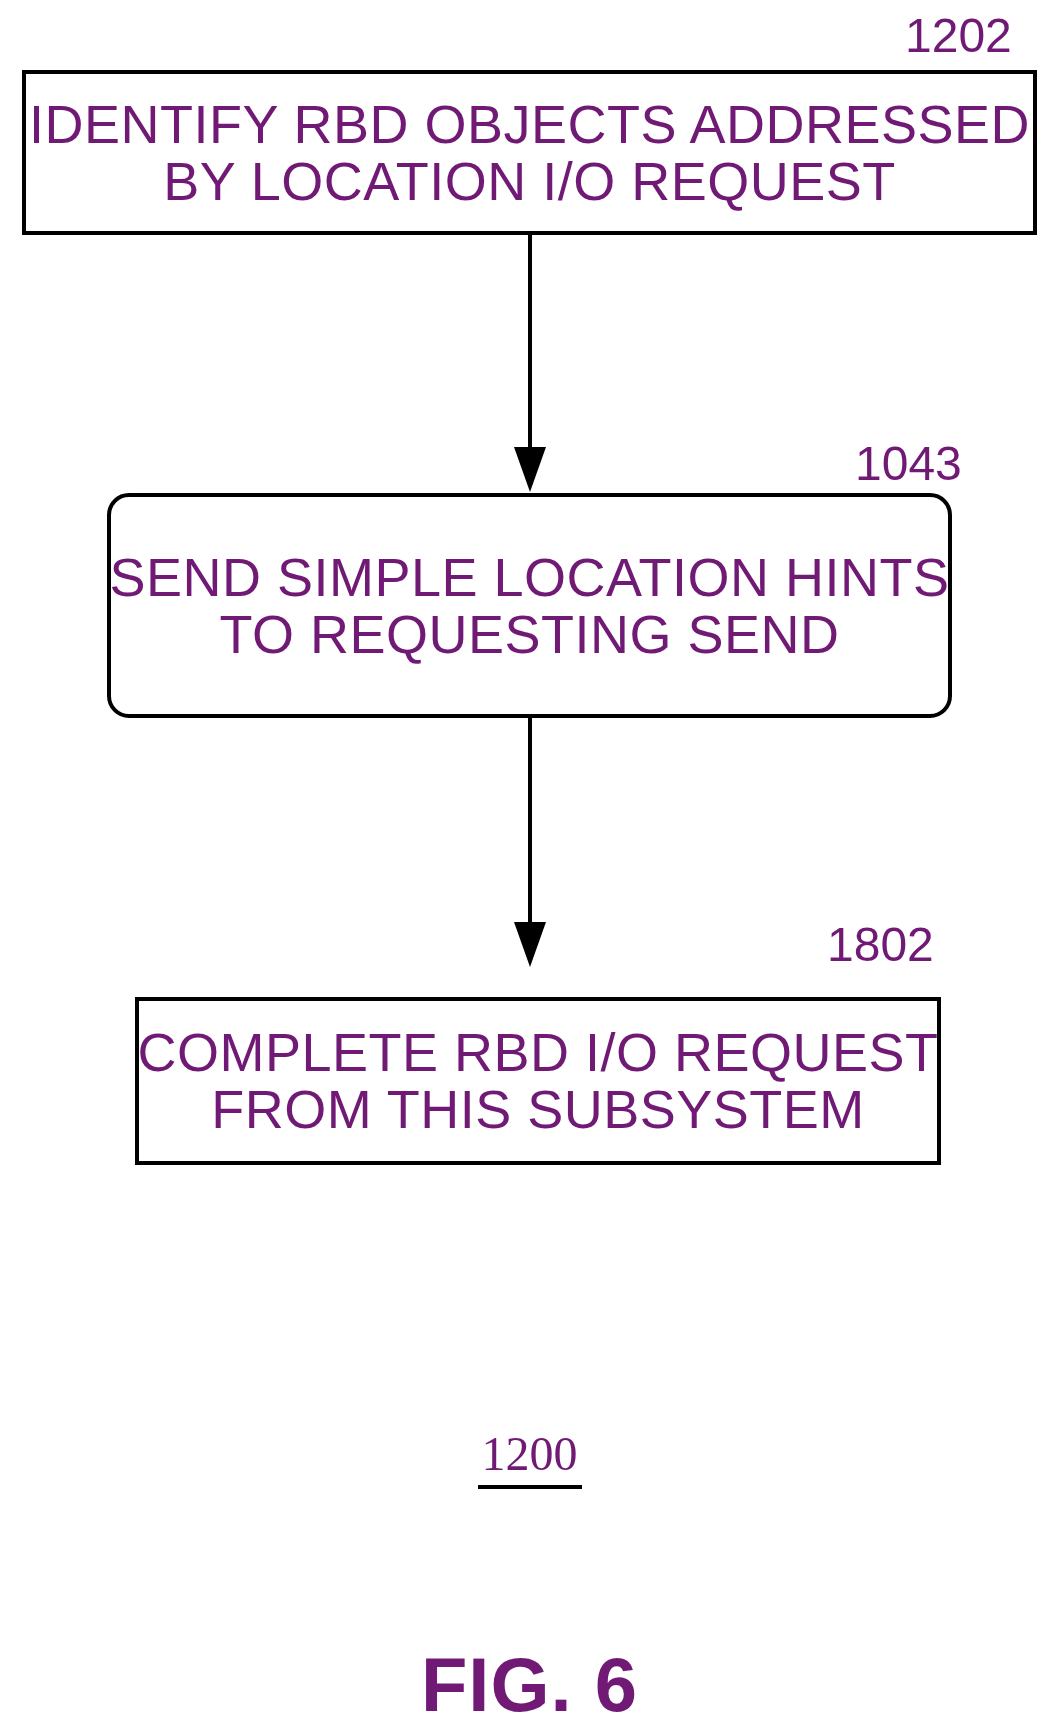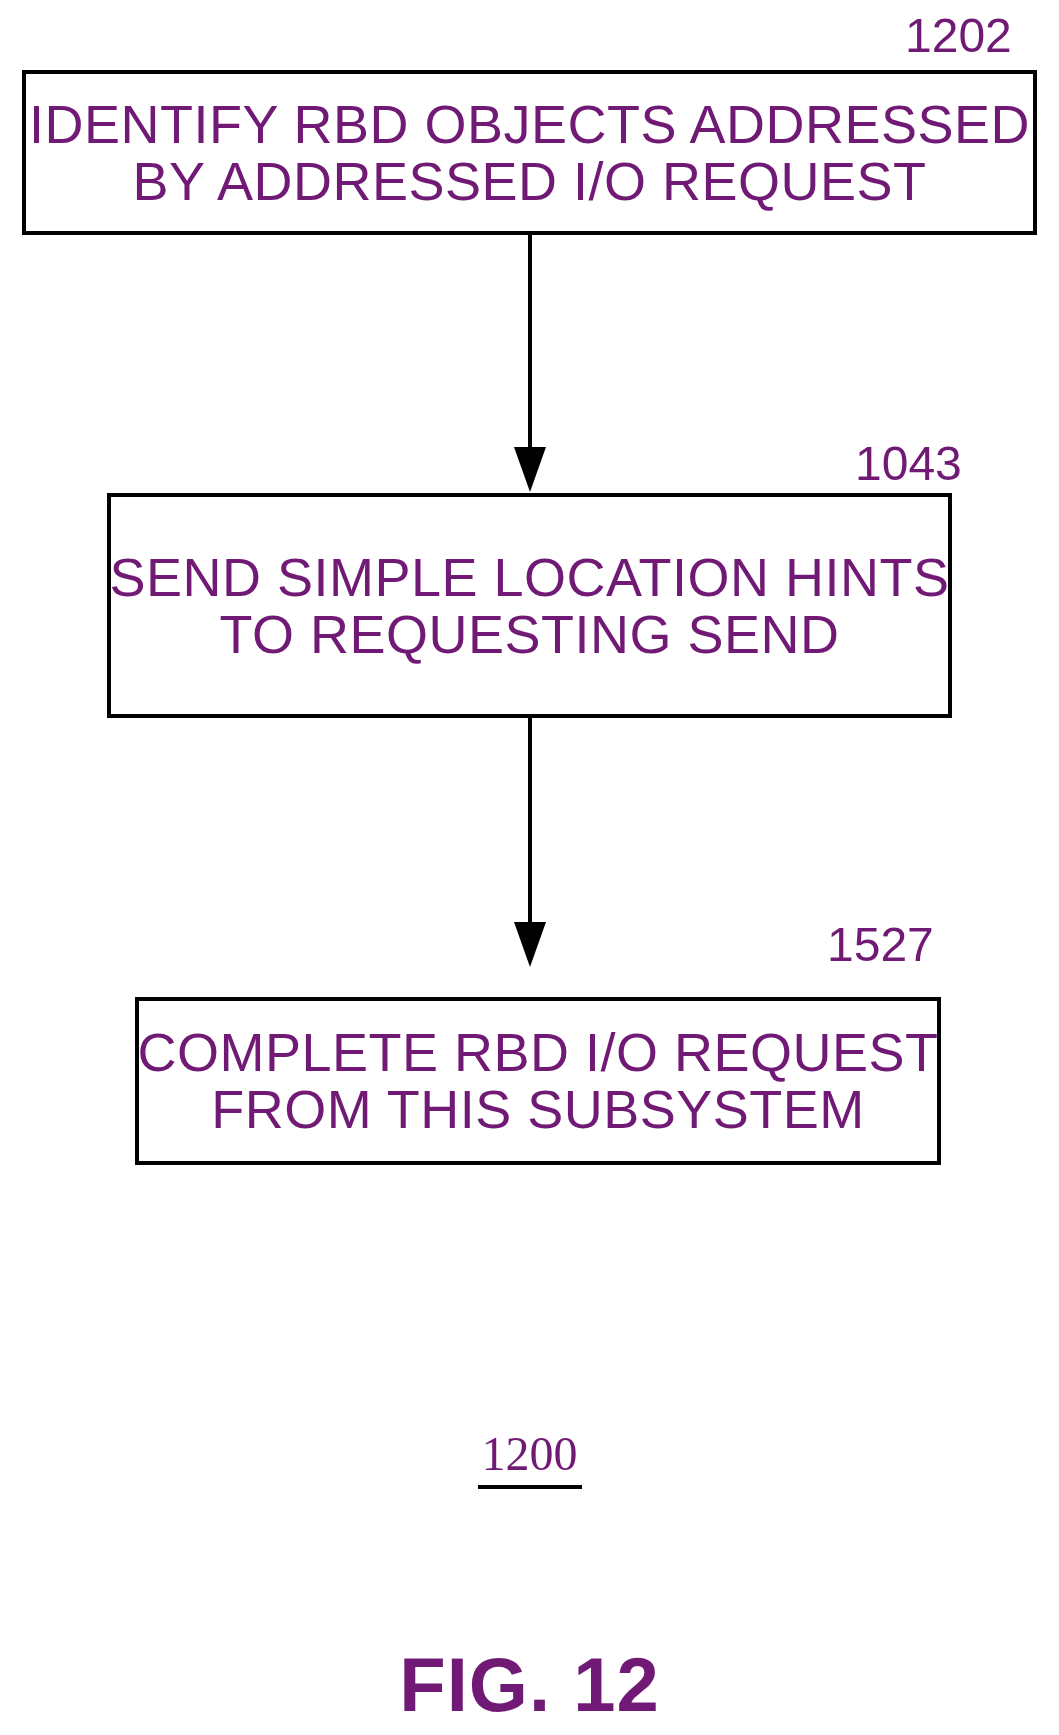--- a/index.html
+++ b/index.html
@@ -27,21 +27,21 @@
     text-align: center;
     box-sizing: border-box;
   }
   .process-box .line {
     font-size: 54px;
     line-height: 57px;
     white-space: nowrap;
     letter-spacing: 0.5px;
   }
   #box-1202 { left: 22px;  top: 70px;  width: 1015px; height: 165px; }
-  #box-1204 { left: 107px; top: 493px; width: 845px;  height: 225px; }
+  #box-1204 { left: 107px; top: 493px; width: 845px;  height: 225px; border-radius: 22px; }
   #box-1206 { left: 135px; top: 975px; width: 806px;  height: 168px; margin-top: 22px; }
 
   .ref-label {
     position: absolute;
     font-size: 48px;
     line-height: 48px;
     white-space: nowrap;
   }
   #ref-1202 { left: 905px; top: 12px; }
   #ref-1204 { left: 855px; top: 440px; }
@@ -98,46 +98,46 @@
 </style>
 </head>
 <body>
 
 <div class="sheet">
 
   <div class="ref-label" id="ref-1202">1202</div>
 
   <div class="process-box" id="box-1202">
     <div class="line">IDENTIFY RBD OBJECTS ADDRESSED</div>
-    <div class="line">BY ADDRESSED I/O REQUEST</div>
+    <div class="line">BY LOCATION I/O REQUEST</div>
   </div>
 
   <div class="arrow" id="arrow-1">
     <div class="arrow-shaft"></div>
     <div class="arrow-head"></div>
   </div>
 
   <div class="ref-label" id="ref-1204">1043</div>
 
   <div class="process-box" id="box-1204">
     <div class="line">SEND SIMPLE LOCATION HINTS</div>
     <div class="line">TO REQUESTING SEND</div>
   </div>
 
   <div class="arrow" id="arrow-2">
     <div class="arrow-shaft"></div>
     <div class="arrow-head"></div>
   </div>
 
-  <div class="ref-label" id="ref-1206">1527</div>
+  <div class="ref-label" id="ref-1206">1802</div>
 
   <div class="process-box" id="box-1206">
     <div class="line">COMPLETE RBD I/O REQUEST</div>
     <div class="line">FROM THIS SUBSYSTEM</div>
   </div>
 
   <div class="diagram-ref">
     <span>1200</span>
   </div>
 
-  <div class="fig-caption">FIG. 12</div>
+  <div class="fig-caption">FIG. 6</div>
 
 </div>
 
 </body></html>

